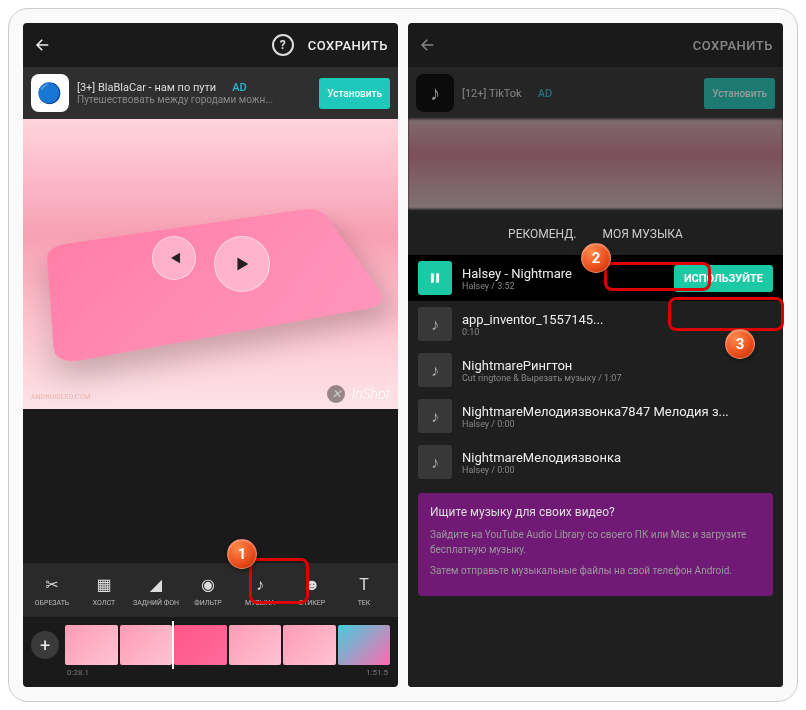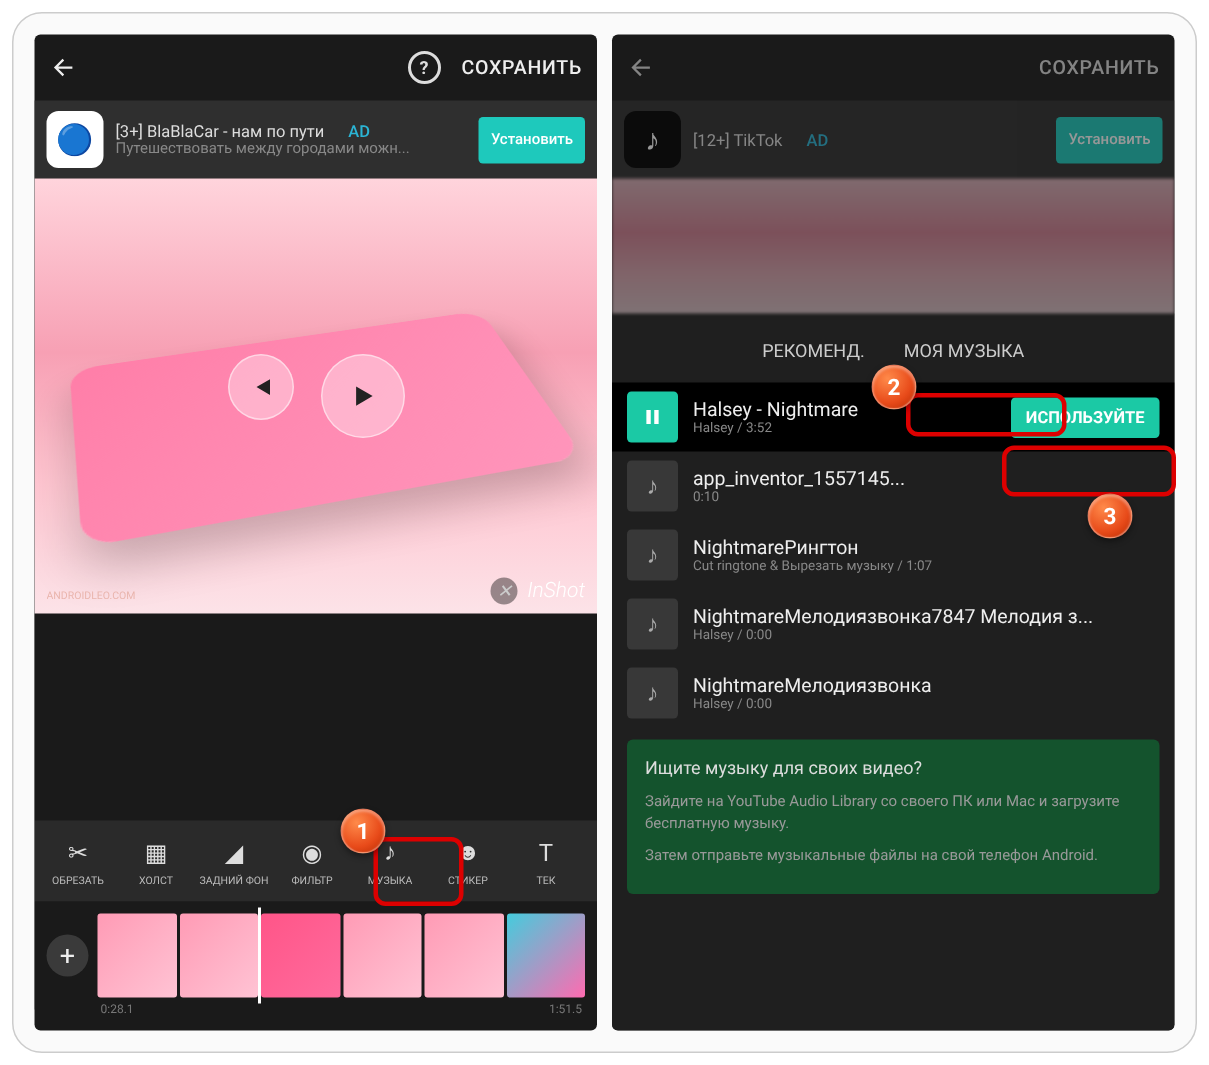--- a/index.html
+++ b/index.html
@@ -34,38 +34,38 @@
 .cbtn svg{fill:#222}
 .brand{position:absolute;right:8px;bottom:6px;color:#fff;font-size:14px;font-style:italic;font-weight:300;display:flex;align-items:center;gap:6px}
 .xmark{width:18px;height:18px;border-radius:50%;background:rgba(0,0,0,.4);display:flex;align-items:center;justify-content:center;font-size:12px;color:#ccc}
 .wm{position:absolute;left:8px;bottom:8px;font-size:7px;color:#d98;opacity:.6}
 .tools{background:#2a2a2a;display:flex;padding:6px 4px;gap:2px;overflow:hidden;position:relative}
 .tool{flex:0 0 50px;display:flex;flex-direction:column;align-items:center;gap:4px;padding:4px 0}
 .tool .ti{width:22px;height:22px;display:flex;align-items:center;justify-content:center;color:#ddd}
 .tool .tl{font-size:7px;color:#bbb;text-align:left}
 .timeline{background:#1a1a1a;padding:8px;display:flex;align-items:center;gap:6px;position:relative}
 .addbtn{width:28px;height:28px;border-radius:50%;background:#3a3a3a;color:#eee;display:flex;align-items:center;justify-content:center;font-size:18px;flex-shrink:0}
-.clips{flex:1;height:56px;display:flex;gap:2px;position:relative}
+.clips{flex:1;height:40px;display:flex;gap:2px;position:relative}
 .clip{flex:1;background:linear-gradient(135deg,#ff9bb5,#ffc3d4);border-radius:2px}
 .clip.c2{background:linear-gradient(135deg,#f58,#ff6b9d)}
 .clip.c3{background:linear-gradient(135deg,#44ccdd,#ff6bb0)}
 .playhead{position:absolute;left:33%;top:-4px;bottom:-4px;width:2px;background:#fff}
 .times{position:absolute;bottom:-12px;left:0;right:0;display:flex;justify-content:space-between;font-size:8px;color:#777;padding:0 2px}
 .tabs{display:flex;justify-content:center;gap:14px;padding:14px 0 10px;color:#ccc;font-size:12px;position:relative}
 .tab{padding:4px 6px}
 .tracks{display:flex;flex-direction:column}
 .track{display:flex;align-items:center;gap:10px;padding:6px 10px;min-height:42px}
 .track.active{background:#000000}
 .tricon{width:34px;height:34px;background:#383838;border-radius:3px;display:flex;align-items:center;justify-content:center;color:#aaa;flex-shrink:0}
 .tricon.playing{background:#1bc9a5;color:#fff}
 .trinfo{flex:1;overflow:hidden}
 .trtitle{font-size:13px;color:#eee;white-space:nowrap;overflow:hidden;text-overflow:ellipsis}
 .trsub{font-size:9px;color:#888}
 .usebtn{background:#1bc9a5;color:#fff;font-size:11px;font-weight:700;padding:7px 10px;border-radius:3px}
-.info{background:#14532d;margin:8px 10px;padding:12px;border-radius:4px}
+.info{background:#701a75;margin:8px 10px;padding:12px;border-radius:4px}
 .info .it{font-size:12px;color:#ddd;margin-bottom:8px}
 .info .ip{font-size:10px;color:#999;line-height:1.5;margin-bottom:6px}
 .hl{position:absolute;border:3px solid #d00;border-radius:8px;pointer-events:none;z-index:50}
 .marker{position:absolute;width:30px;height:30px;border-radius:50%;background:radial-gradient(circle at 35% 30%,#ff8a4a,#e84b1a 60%,#b82a00);color:#fff;font-weight:bold;font-size:15px;display:flex;align-items:center;justify-content:center;box-shadow:0 2px 4px rgba(0,0,0,.4),inset 0 1px 2px rgba(255,255,255,.4);z-index:60;border:1px solid rgba(255,255,255,.3)}
 </style>
 </head>
 <body>
 
 <div class="frame">
 <div class="outer">

